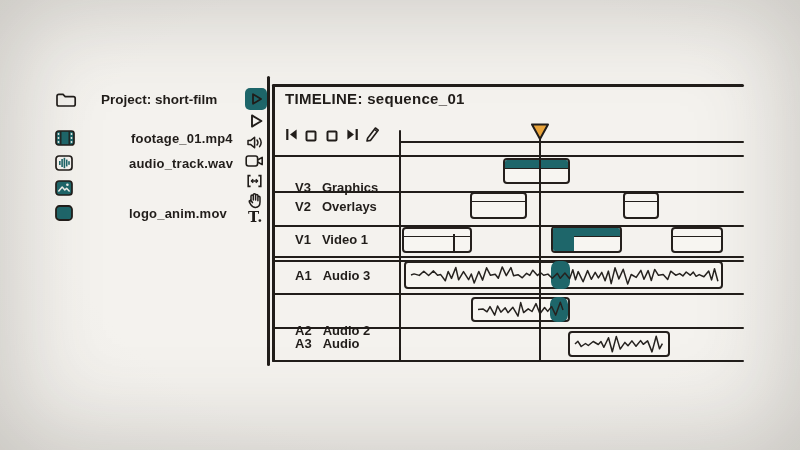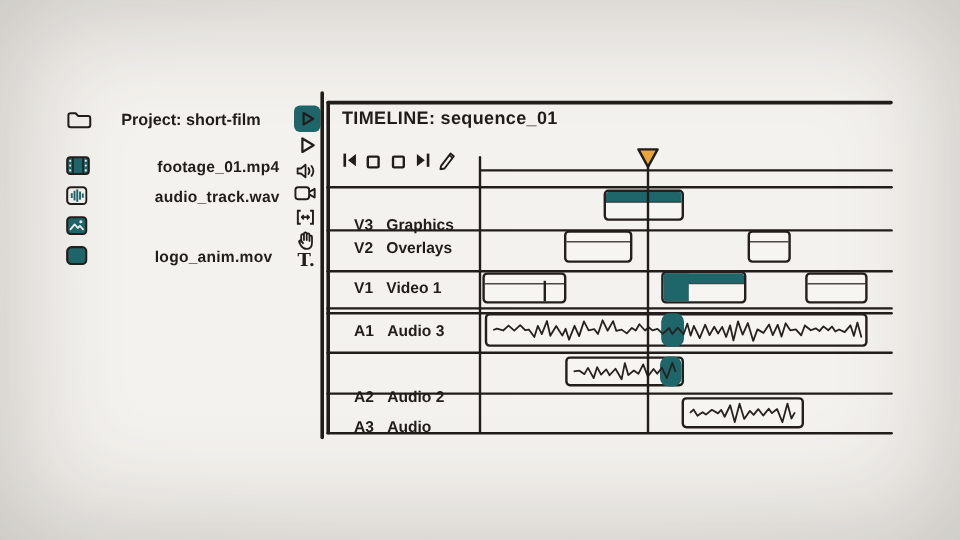--- a/index.html
+++ b/index.html
@@ -204,21 +204,21 @@
     <span>Video 1</span>
   </div>
   <div class="track-label" style="top:268px;">
     <span>A1</span>
     <span>Audio 3</span>
   </div>
   <div class="track-label" style="top:302px;margin-top:21px;">
     <span>A2</span>
     <span>Audio 2</span>
   </div>
-  <div class="track-label" style="top:348px;">
+  <div class="track-label" style="top:336px;">
     <span>A3</span>
     <span>Audio</span>
   </div>
 
   <div id="clips-layer">
       <div class="clip" style="left: 503px; top: 158px; width: 67px; height: 26px; z-index: 4;">
         <div class="head-teal"></div>
       </div>
       <div class="clip" style="left: 470px; top: 192px; width: 57px; height: 27px; z-index: 4;">
         <div class="head-white"></div>

